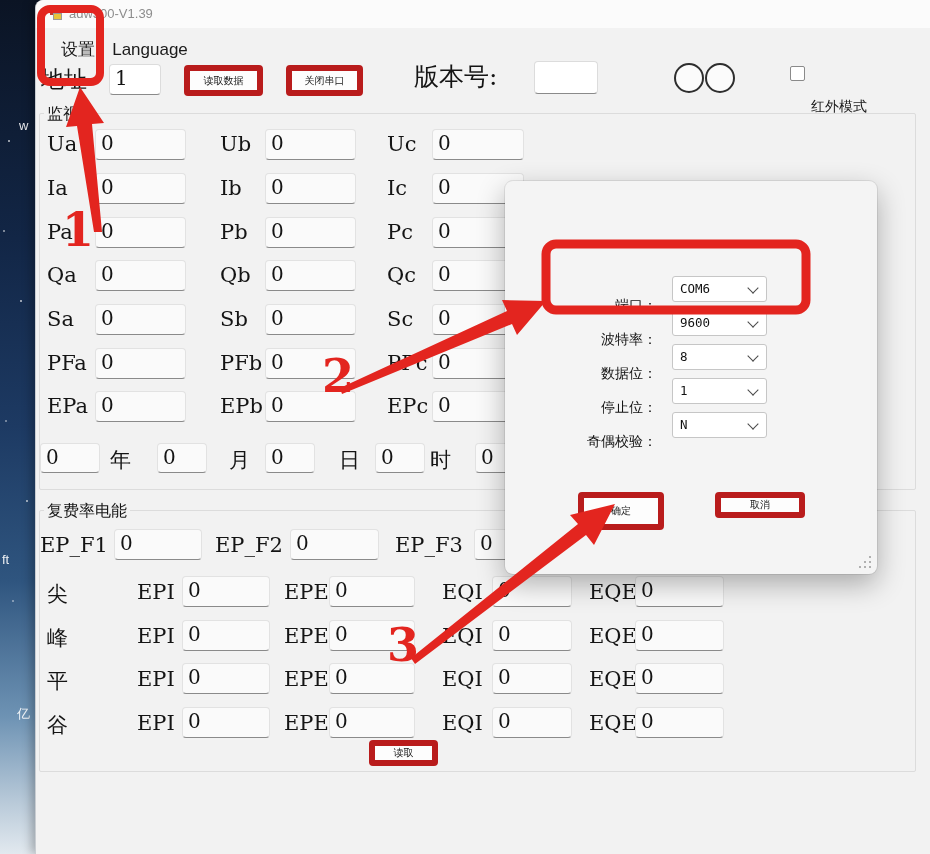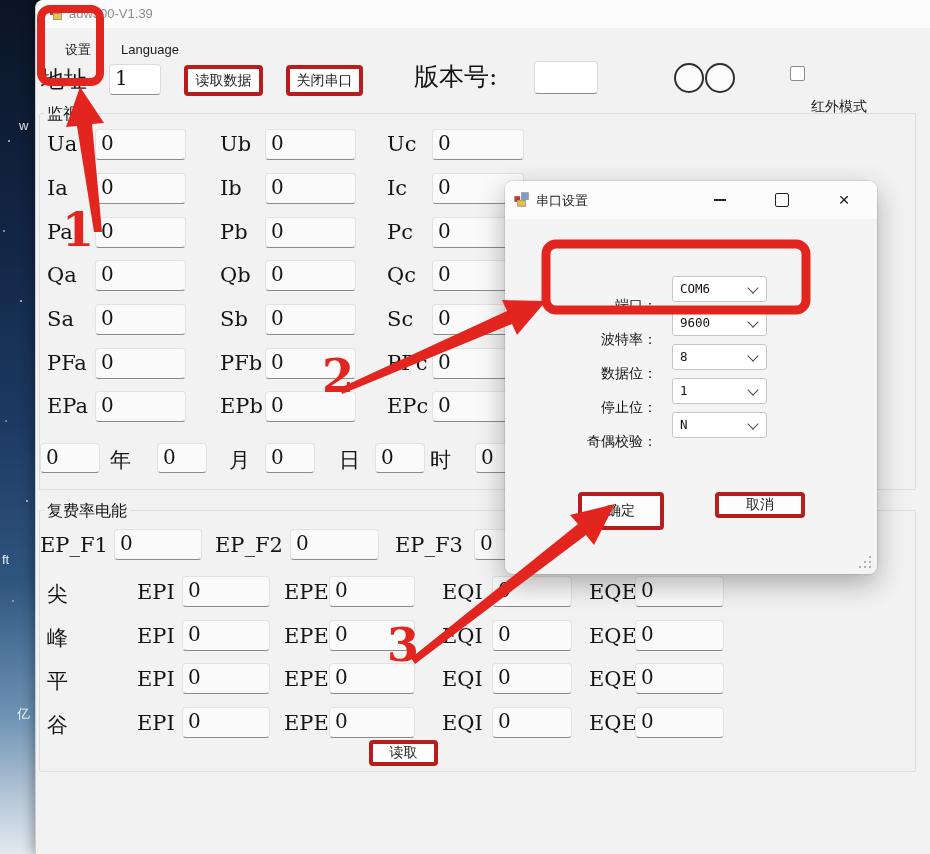--- a/index.html
+++ b/index.html
@@ -11,36 +11,36 @@
     background:linear-gradient(180deg,#0b1424 0%,#122646 28%,#1d3a63 50%,#2f557f 68%,#6e93b4 84%,#b9cad9 94%,#e2e9ef 100%);}
   .star{position:absolute;width:2px;height:2px;background:#fff;border-radius:50%;opacity:.75;}
   .frag{position:absolute;color:#fff;font-size:13px;opacity:.9;}
 
   
   .window{position:absolute;left:35px;top:0;width:895px;height:854px;background:#f2f2f2;
           border-top-left-radius:8px;border-left:1px solid #c9cdd2;box-shadow:-4px 0 10px rgba(0,0,0,.25);}
   .titlebar{position:absolute;left:0;top:0;width:100%;height:28px;background:#fbfbfb;border-top-left-radius:8px;}
   .title-text{position:absolute;left:33px;top:6px;font-size:13px;color:#8d8d8d;}
   .menu-item{position:absolute;top:38px;height:23px;display:flex;align-items:center;justify-content:center;
-             font-size:13px;color:#1b1b1b;padding:0 6px;text-align:right;}
+             font-size:17px;color:#1b1b1b;padding:0 6px;text-align:right;}
 
   
   .wf-icon{position:absolute;width:16px;height:16px;}
   .wf-icon .q1{position:absolute;left:0;top:4px;width:6px;height:6px;background:#c0392b;}
   .wf-icon .q2{position:absolute;left:7px;top:0;width:8px;height:8px;background:#7b9cd3;border:1px solid #9a9a9a;box-sizing:border-box;}
   .wf-icon .q3{position:absolute;left:3px;top:8px;width:9px;height:7px;background:#e8c33c;border:1px solid #9a9a9a;box-sizing:border-box;}
   .lbl{position:absolute;font-family:"DejaVu Serif","Liberation Serif",serif;font-size:21px;color:#141414;white-space:nowrap;}
 
   .tbx{position:absolute;height:31px;background:#fafafa;border:1px solid #e2e2e2;border-bottom:1px solid #8a8a8a;
        border-radius:4px;box-sizing:border-box;font-family:"DejaVu Serif","Liberation Serif",serif;
        font-size:20px;color:#141414;padding:1px 0 0 5px;overflow:hidden;}
   .tbx.white{background:#ffffff;border:1px solid #dcdcdc;border-bottom:1px solid #8a8a8a;}
 
-  .btn{position:absolute;background:#fdfdfd;border:4px solid #b91c1c;border-radius:4px;box-sizing:border-box;
-       display:flex;align-items:center;justify-content:center;font-size:14px;color:#1b1b1b;white-space:nowrap;}
+  .btn{position:absolute;background:#fdfdfd;border:6px solid #b91c1c;border-radius:4px;box-sizing:border-box;
+       display:flex;align-items:center;justify-content:center;font-size:10px;color:#1b1b1b;white-space:nowrap;}
 
   .groupbox{position:absolute;border:1px solid #dcdcdc;border-radius:2px;box-sizing:border-box;}
   .group-label{position:absolute;top:-10px;left:4px;background:#f2f2f2;padding:0 3px;font-size:16px;color:#141414;}
 
   .circle{position:absolute;width:30px;height:30px;border:2px solid #2e2e2e;border-radius:50%;background:#fbfbfb;box-sizing:border-box;}
   .checkbox{position:absolute;width:15px;height:15px;background:#fff;border:1px solid #8a8a8a;border-radius:2px;box-sizing:border-box;}
   .cb-label{position:absolute;font-size:14px;color:#1b1b1b;margin-top:32px;}
 
   
   .dialog{position:absolute;left:505px;top:181px;width:372px;height:393px;background:#f4f4f4;
@@ -213,35 +213,20 @@
     <div class="tbx" style="left:452px;top:196px;width:80px">0</div>
     <span class="lbl" style="left:549px;top:200px">EQE</span>
     <div class="tbx" style="left:595px;top:196px;width:89px">0</div>
   </div>
 
   <div class="btn" style="left:333px;top:740px;width:69px;height:26px">读取</div>
 
 </div>
 
 <div class="dialog">
-  <div class="dlg-titlebar">
-    <span class="wf-icon" style="left:9px;top:11px;transform:scale(.95)">
-        <i class="q1"></i>
-        <i class="q2"></i>
-        <i class="q3"></i>
-      </span>
-    <span class="dlg-title">串口设置</span>
-    <div class="dlg-btn" style="left:200px">
-        <i style="width:12px;height:1.6px;background:#222"></i>
-      </div>
-    <div class="dlg-btn" style="left:262px">
-        <i style="width:12px;height:12px;border:1.4px solid #222;border-radius:2px"></i>
-      </div>
-    <div class="dlg-btn" style="left:324px;font-size:19px">×</div>
-  </div>
 
   <span class="dlg-row-label" style="left:37px;top:100px">端口：</span>
   <div class="combo" style="top:95px"><span>COM6</span><i class="chev"></i></div>
 
   <span class="dlg-row-label" style="left:37px;top:134px">波特率：</span>
   <div class="combo" style="top:129px"><span>9600</span><i class="chev"></i></div>
 
   <span class="dlg-row-label" style="left:37px;top:168px">数据位：</span>
   <div class="combo" style="top:163px"><span>8</span><i class="chev"></i></div>
 

